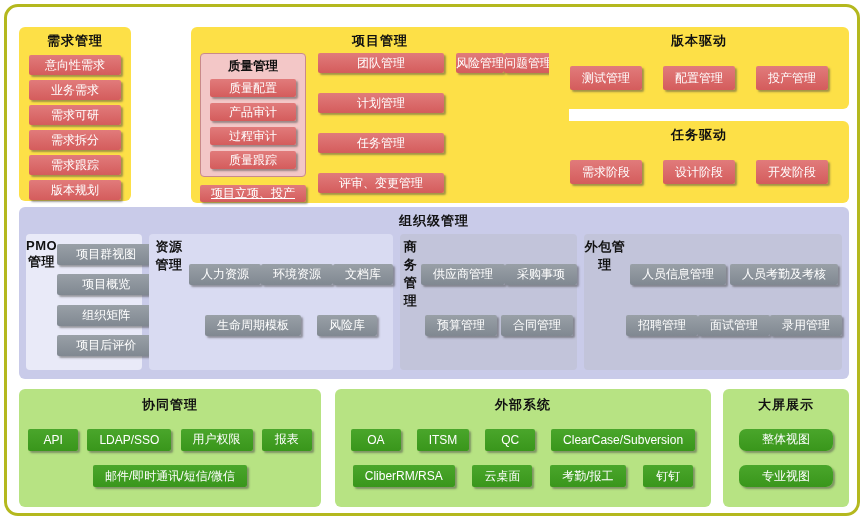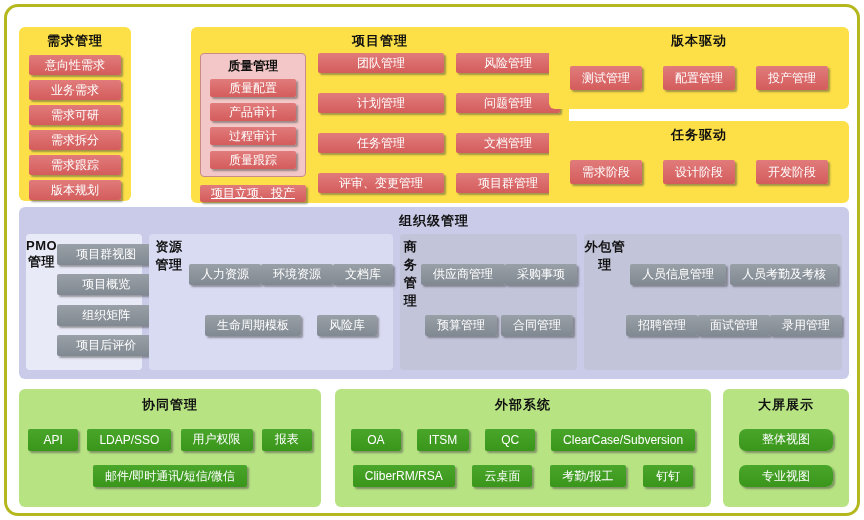--- a/index.html
+++ b/index.html
@@ -43,21 +43,21 @@
   .colA { width:106px; display:flex; flex-direction:column; justify-content:space-between;gap:8px; }
   .quality {
     background:#f3c7c7; border:1px solid #c98a8a; border-radius:4px;
     padding:2px 0 7px; width:100%;
   }
   .qtitle { font-weight:bold; font-size:12.5px; text-align:center; padding:2px 0 4px; color:#111; }
   .quality .vstack { gap:6px; }
   .quality .chip { width:86px; height:18px; }
   .setup-chip { width:106px; height:20px;text-decoration:underline; }
   .colB { flex:1; display:flex; flex-direction:column; justify-content:space-between; }
-  .colC { width:104px; display:flex; flex-direction:column; justify-content:space-between; }
+  .colC { width:104px; display:flex; justify-content:space-between; }
   .colB .chip, .colC .chip { width:100%; height:20px; }
 
   
   .drive-row { height:calc(100% - 26px); }
   .drive-row .chip { height:24px; }
 
   
   .org-boxes { display:flex; gap:7px; padding:4px 7px 0; height:140px; }
   .obox { border-radius:4px; padding-bottom:4px; display:flex; }
   .obox .ptitle { padding-top:4px; letter-spacing:0.5px; }

